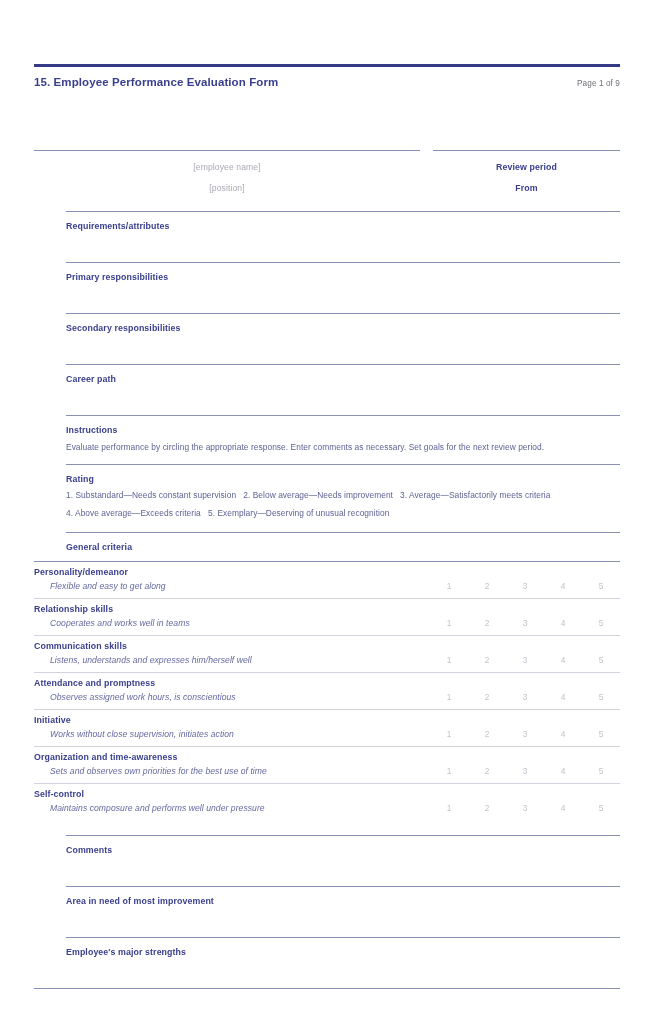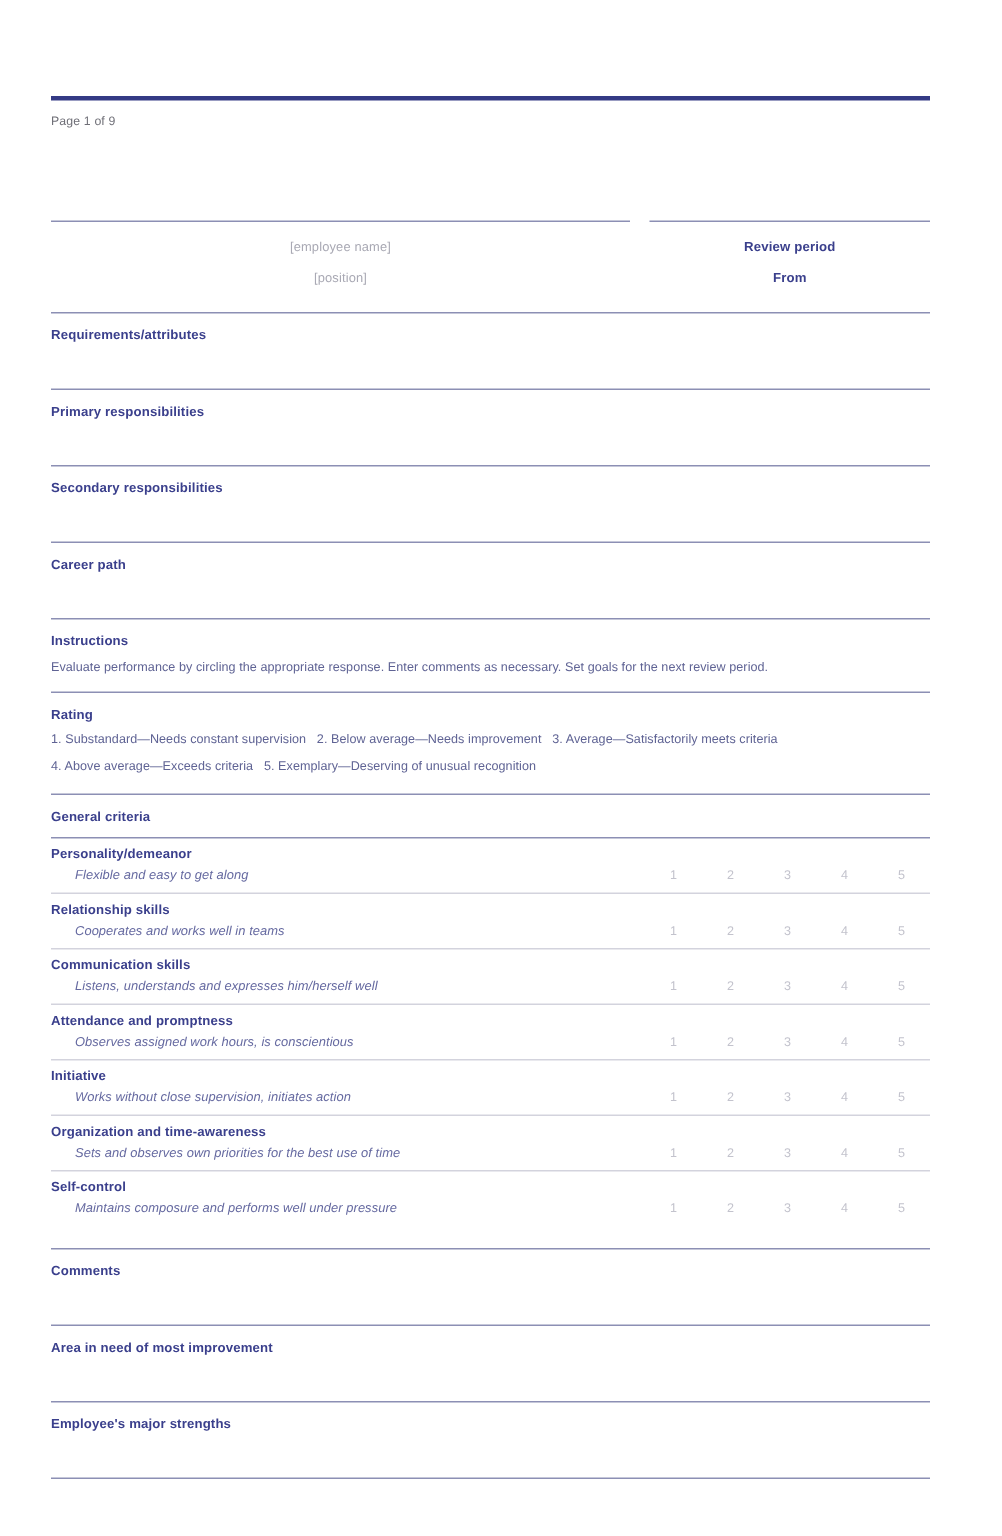--- a/index.html
+++ b/index.html
@@ -72,21 +72,21 @@
     text-align: center;
   }
   .ident-line.ph { color: #a9a9b4; }
   .ident-line.lbl {
     color: #3a3f8c;
     font-weight: bold;
     font-size: 8.8px;
   }
 
   
-  .sec { margin-top: 0; }
+  .sec { margin-top: 0; margin-left: 32px; }
   .sec-rule {
     height: 0;
     border-top: 1.4px solid #8c8fb4;
   }
   .sec-label {
     font-size: 8.8px;
     font-weight: bold;
     color: #3a3f8c;
     letter-spacing: 0.1px;
     padding-top: 9px;
@@ -155,20 +155,21 @@
   }
 </style>
 </head>
 <body>
 
 <div class="page">
   <div class="sheet">
 
     <div class="accent-bar"></div>
     <div class="header-row">
+      <div class="doc-title">15. Employee Performance Evaluation Form</div>
       <div class="page-num">Page 1 of 9</div>
     </div>
 
     <div class="ident">
       <div class="ident-col-left">
         <div class="rule-strong"></div>
         <div class="ident-line ph">[employee name]</div>
         <div class="ident-line ph">[position]</div>
       </div>
       <div class="ident-col-right">

